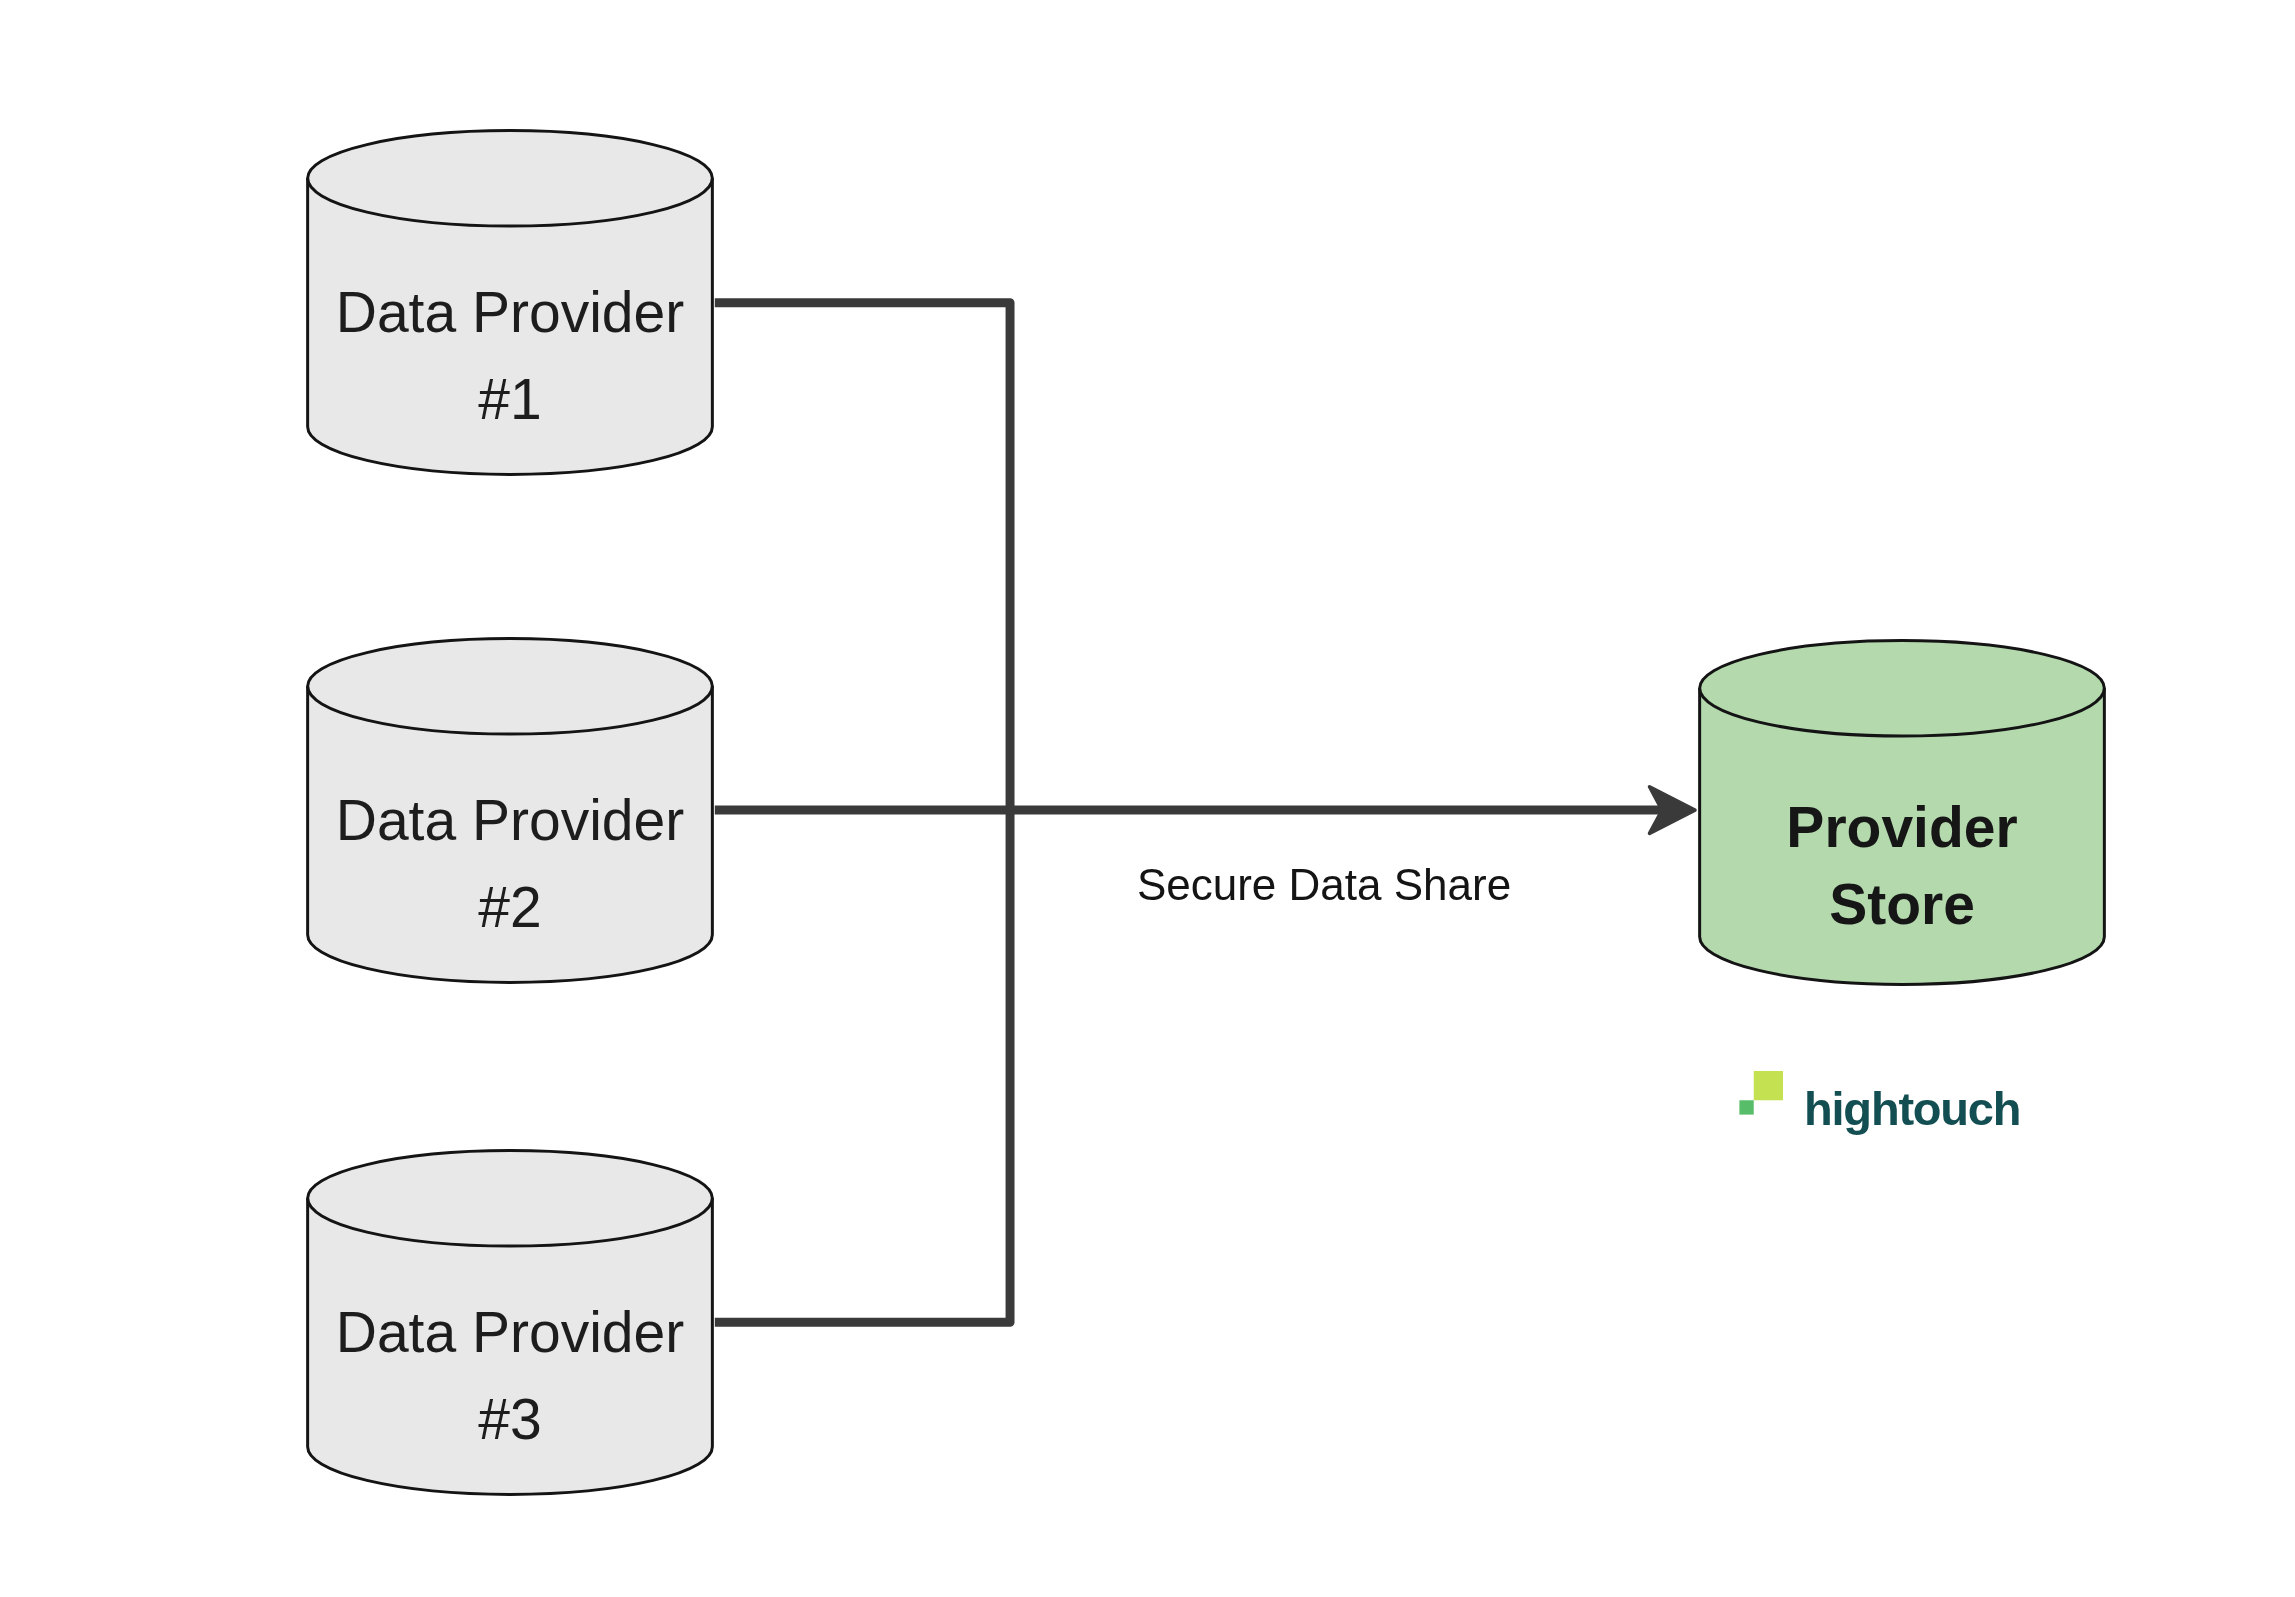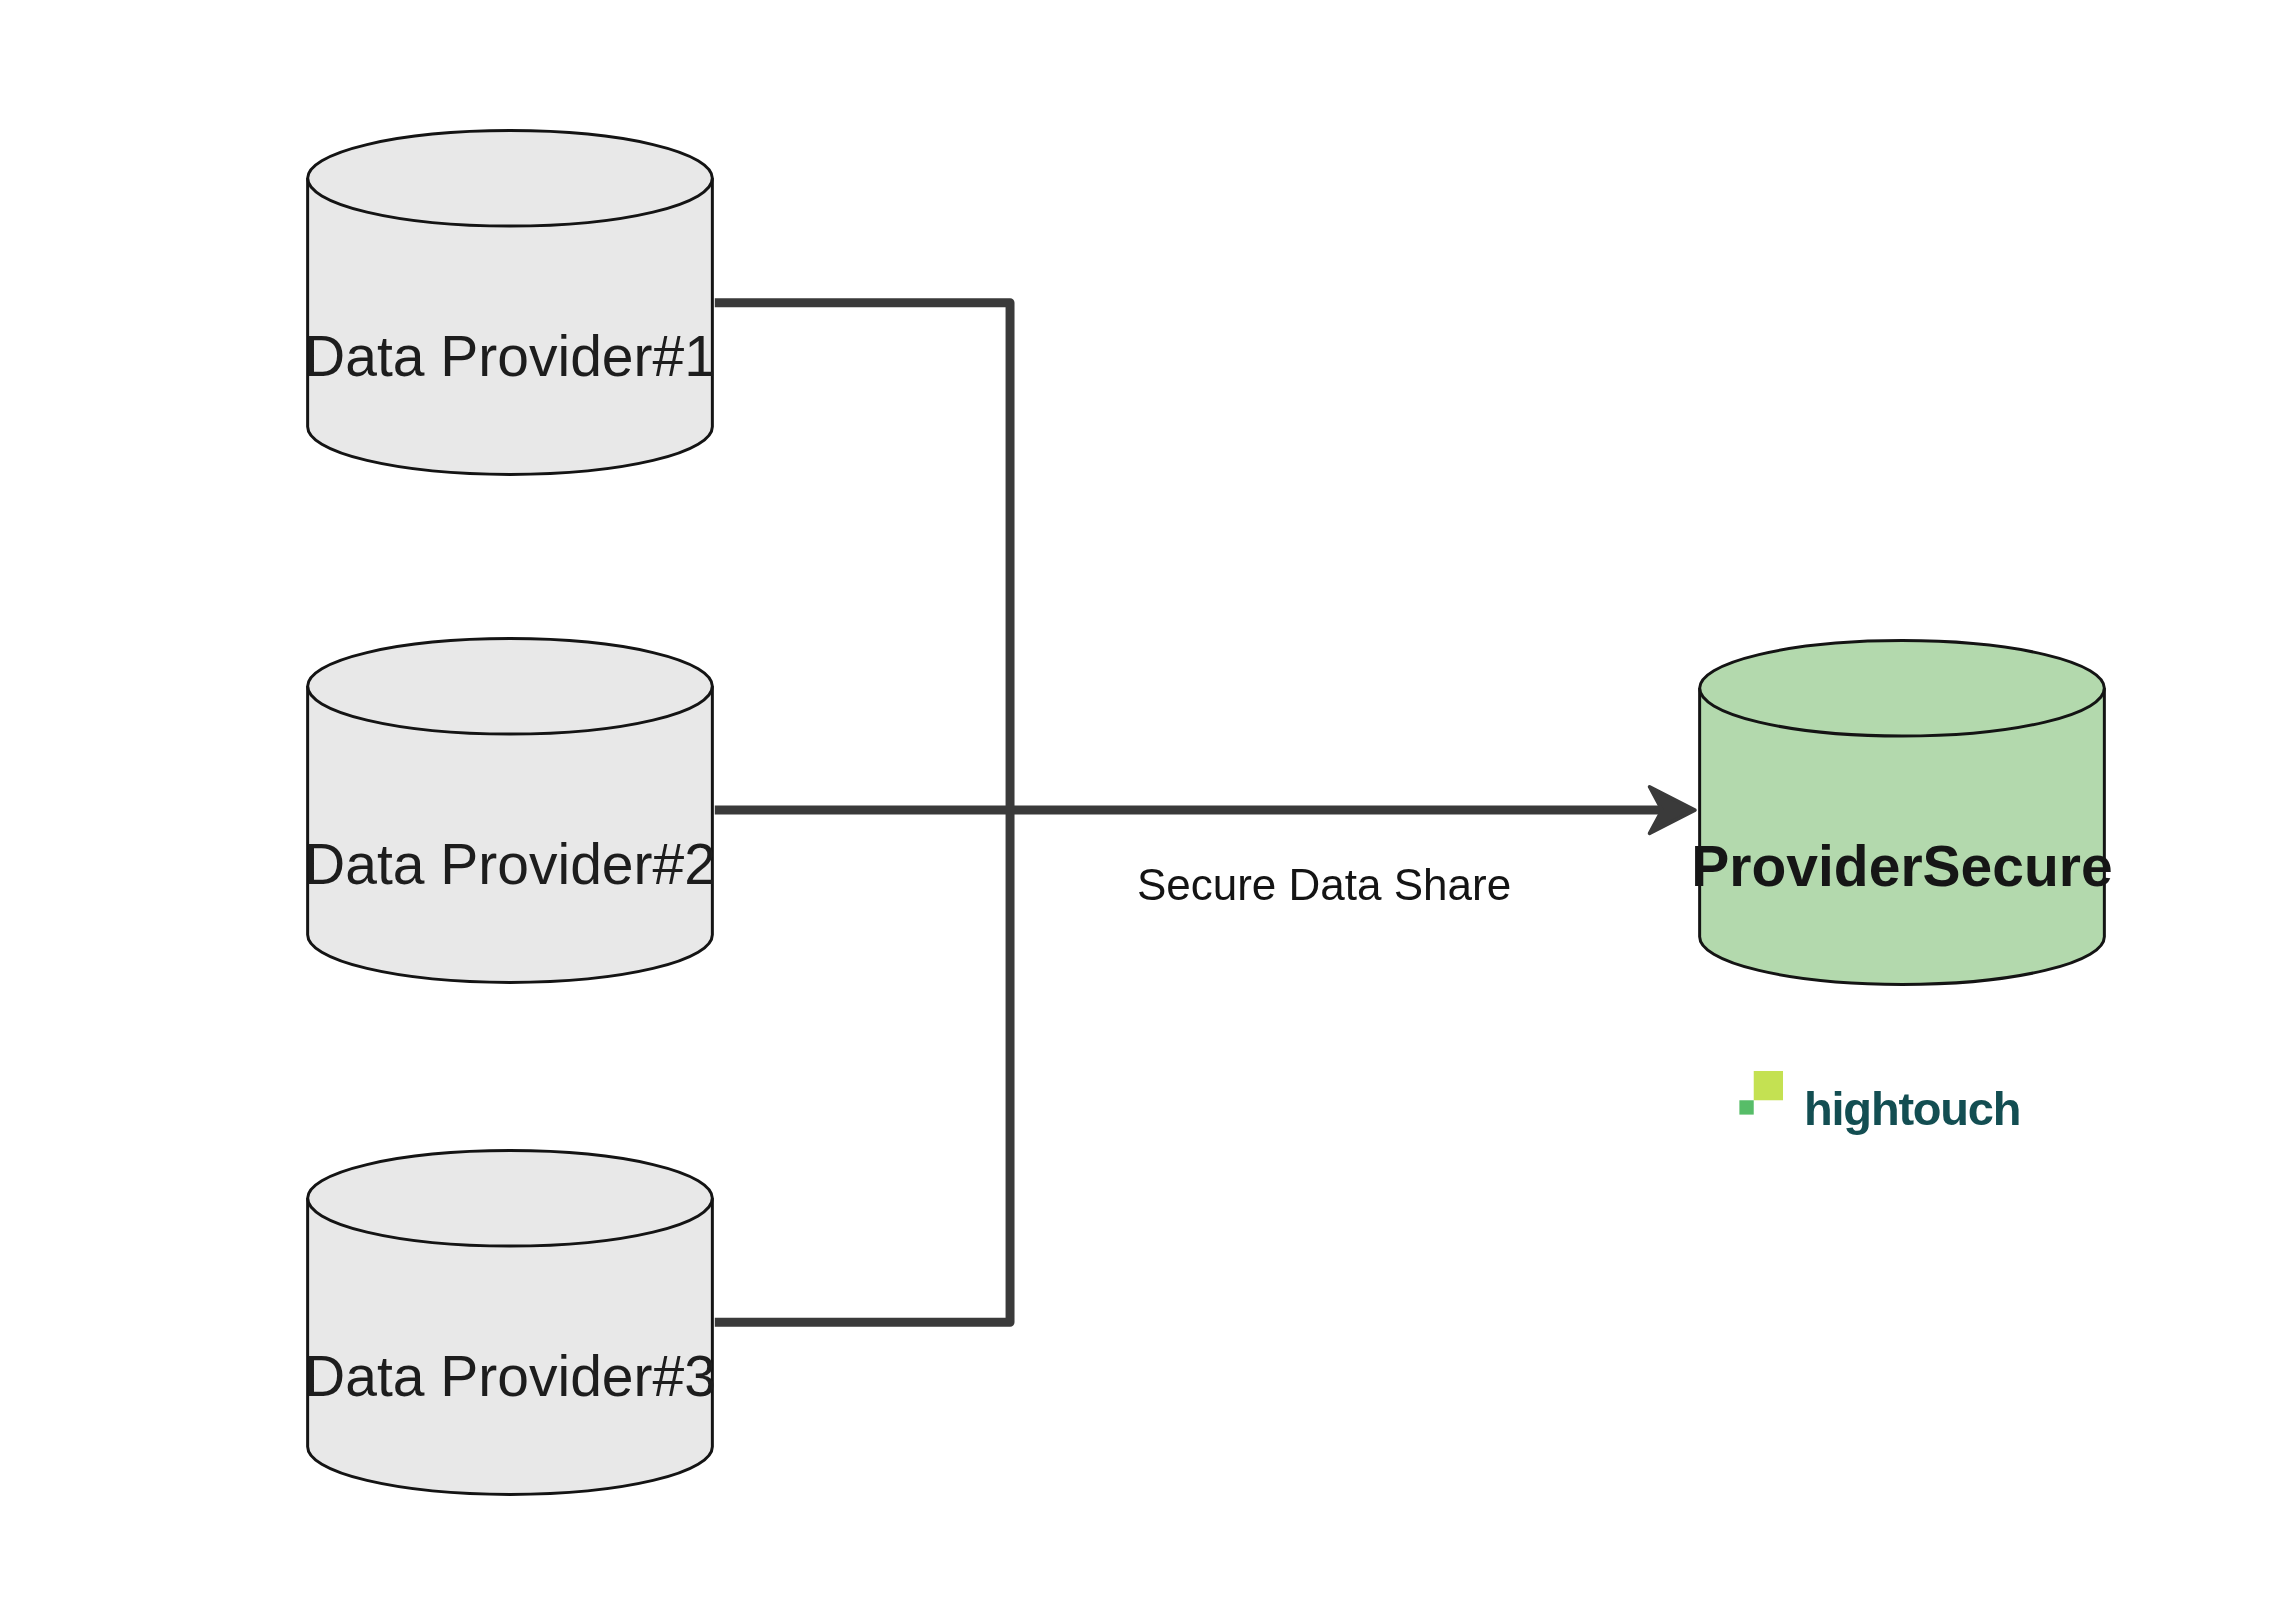--- a/index.html
+++ b/index.html
@@ -34,21 +34,21 @@
   }
   .node .label {
     position: absolute;
     left: 0;
     top: 98px;
     width: 100%;
     height: 253px;
     padding-top: 9.6px;
     box-sizing: border-box;
     display: flex;
-    flex-direction: row;
+    flex-direction: column;
     align-items: center;
     justify-content: center;
     text-align: center;
     color: #1d1d1d;
     font-size: 57px;
     line-height: 87px;
     white-space: nowrap;
   }
   .node.identity .label {
     font-weight: bold;
@@ -135,21 +135,21 @@
     </div>
   </div>
 
   <div class="node identity" style="left:1697px; top:637px;">
     <svg class="cyl" width="410" height="351" viewBox="0 0 686 588">
       <path d="M 4 86 A 339 80 0 0 1 682 86 L 682 502 A 339 80 0 0 1 4 502 Z" fill="#b3d9ad" stroke="#141414" stroke-width="5"></path>
       <path d="M 4 86 A 339 80 0 0 0 682 86" fill="none" stroke="#141414" stroke-width="5"></path>
     </svg>
     <div class="label">
       <span>Provider</span>
-      <span>Secure</span>
+      <span>Store</span>
     </div>
   </div>
 
   <div class="edge-label">Secure Data Share</div>
 
   <div class="logo">
     <svg class="mark" width="49" height="49" viewBox="0 0 82 82">
       <rect x="28" y="5" width="49" height="49" fill="#c4e152"></rect>
       <rect x="4" y="54" width="24" height="24" fill="#57bd68"></rect>
     </svg>

